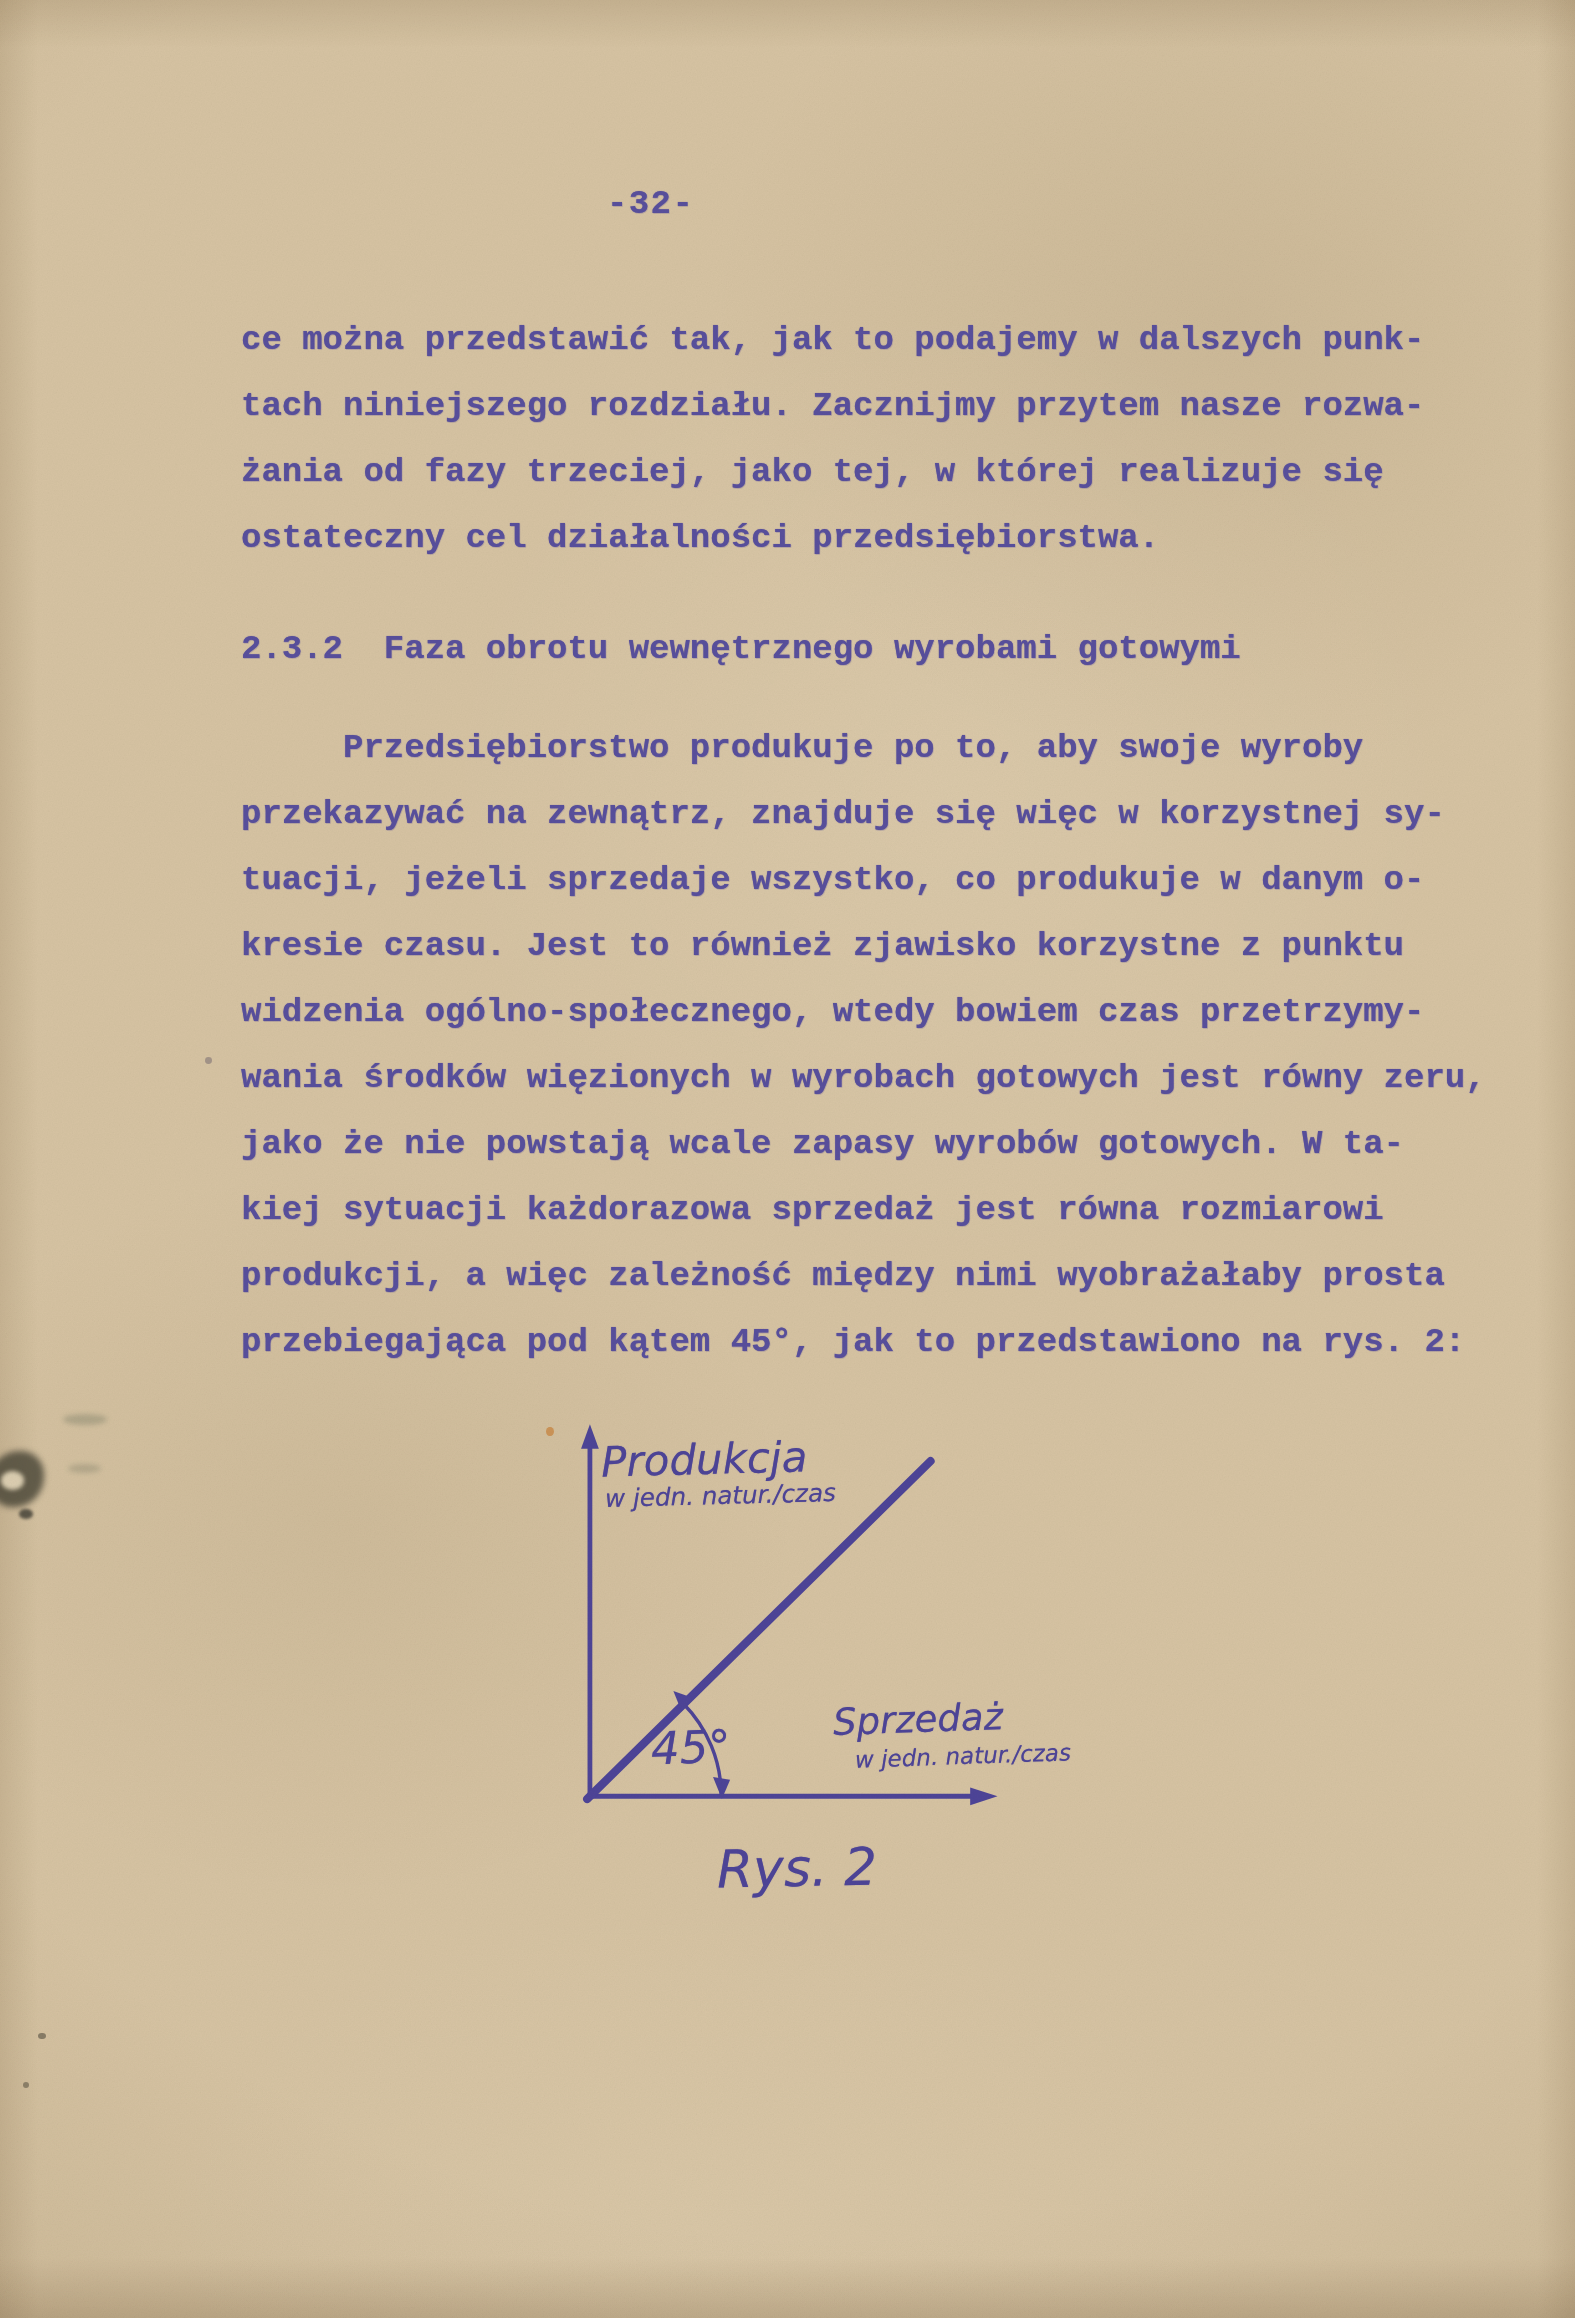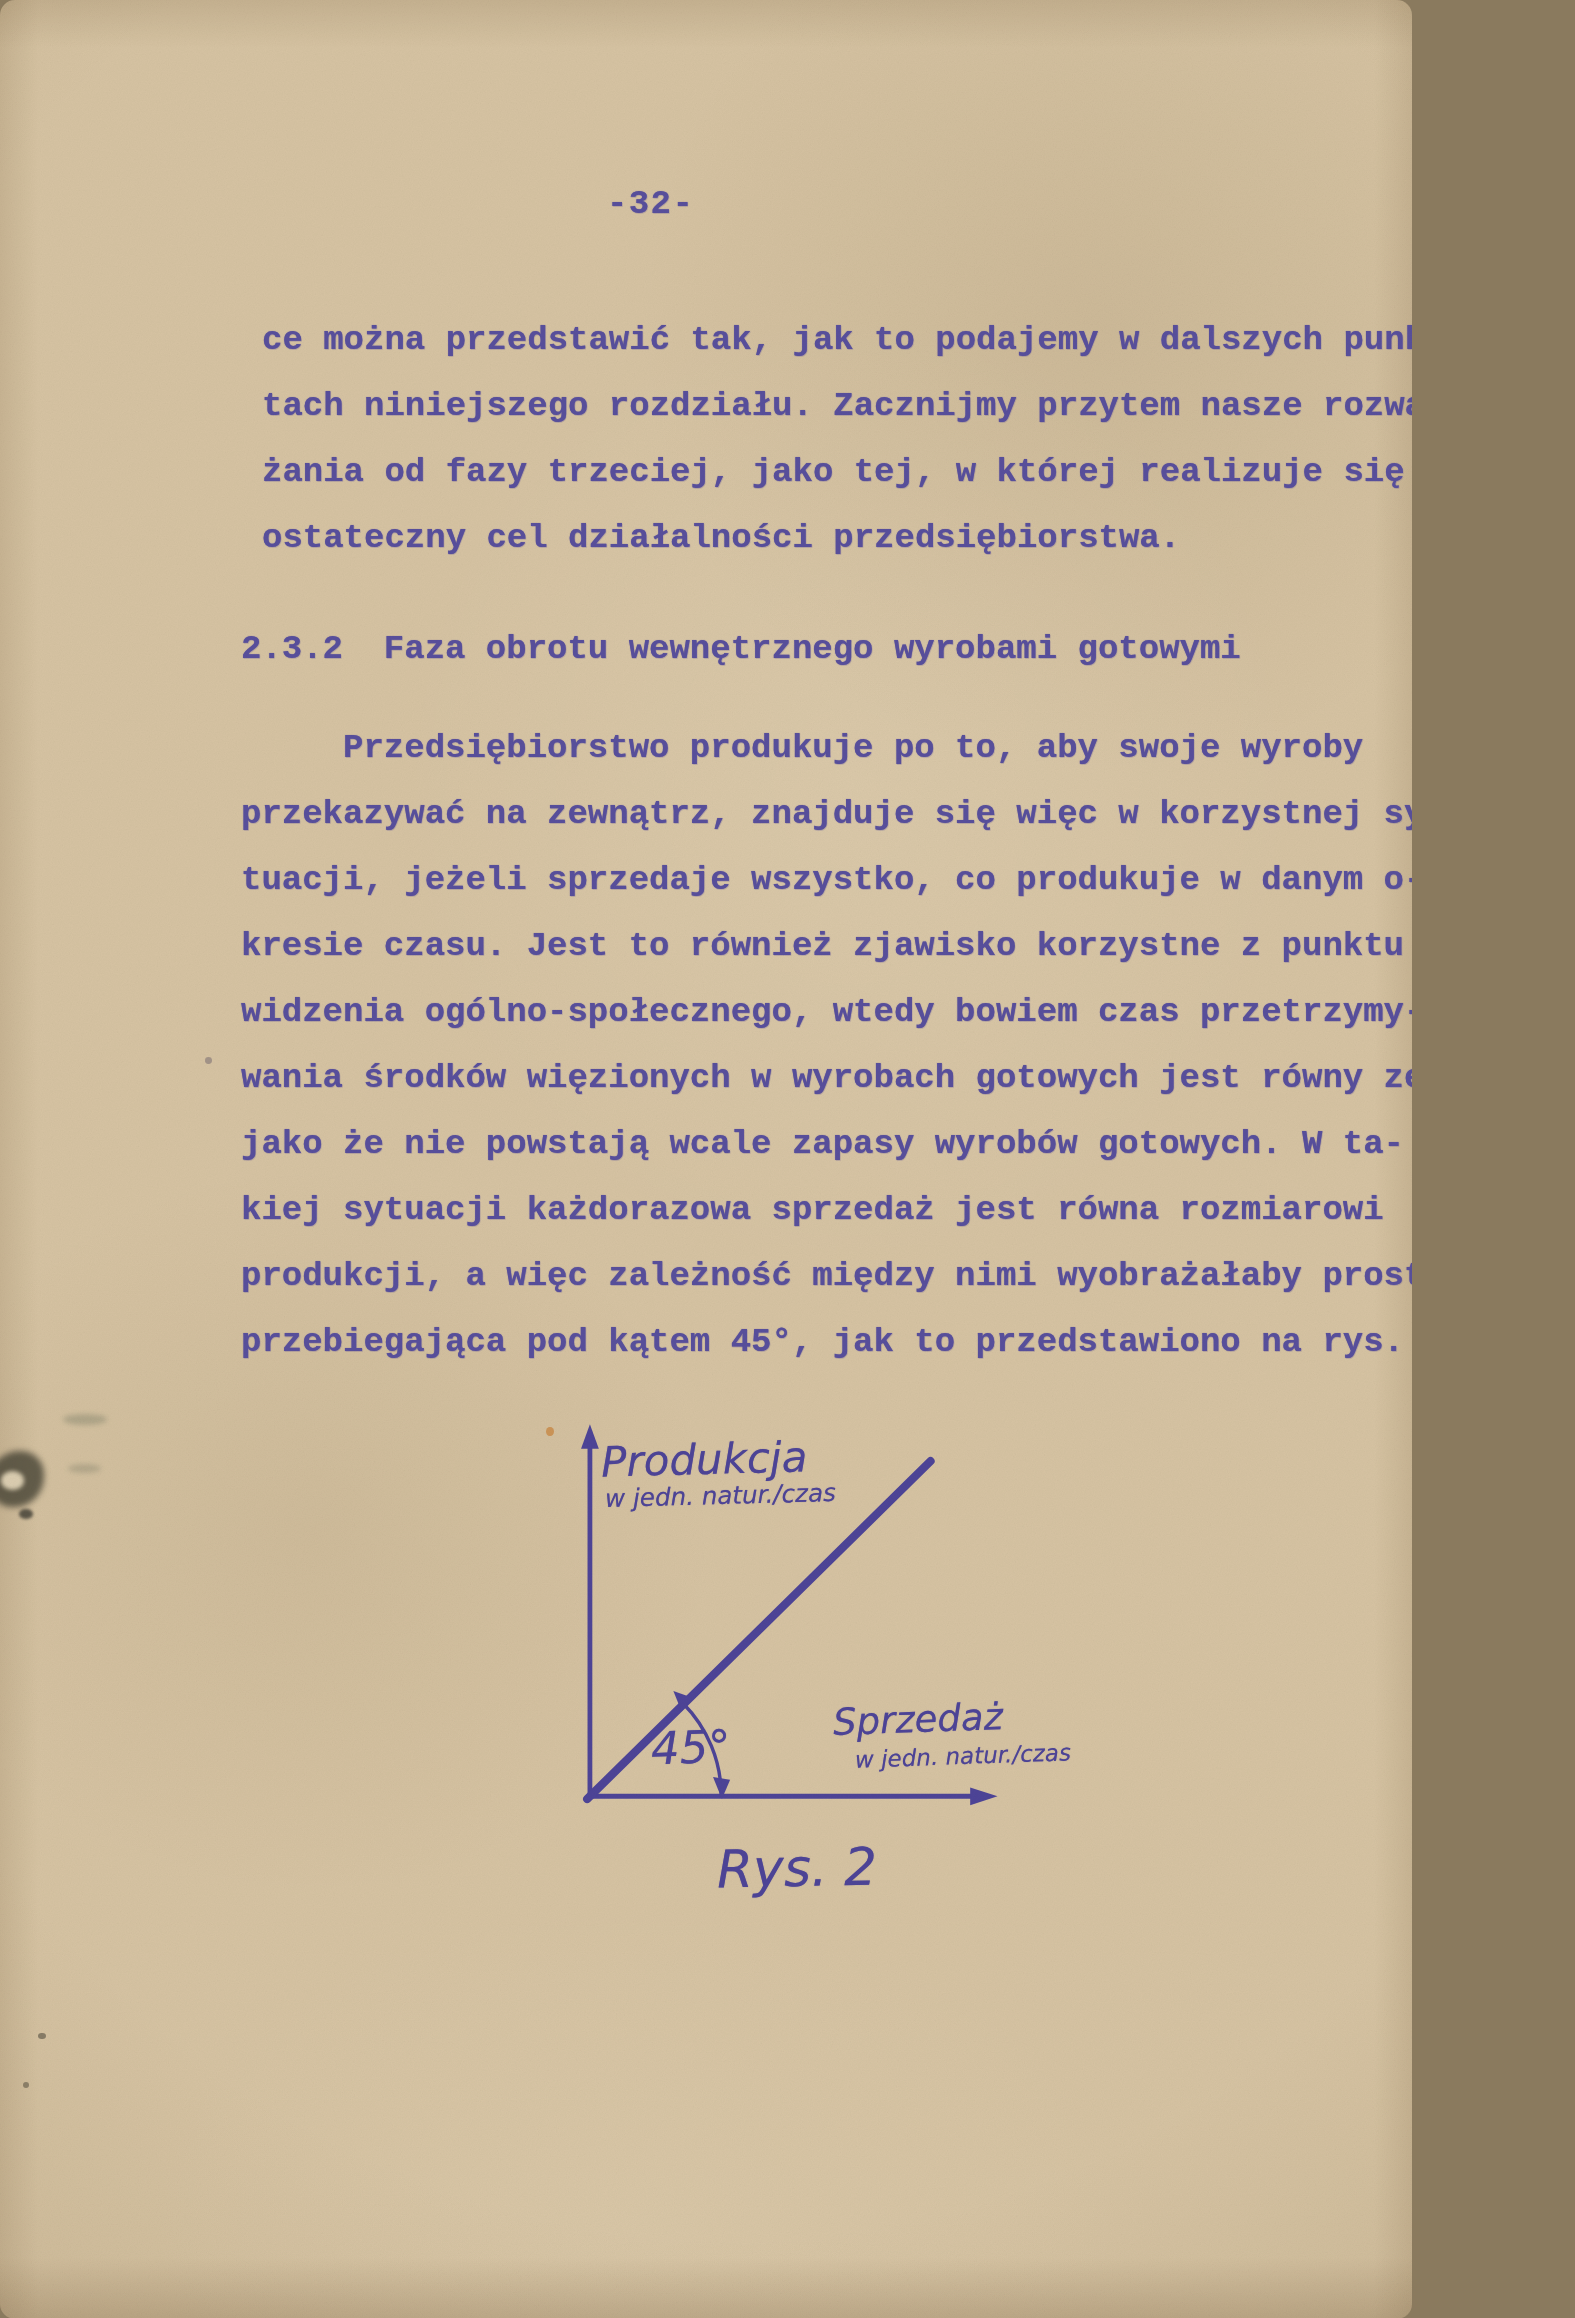--- a/index.html
+++ b/index.html
@@ -1,44 +1,43 @@
 <!DOCTYPE html>
 <html lang="pl" style="--ink: #584f9c; --figure-ink: #4d4497; --paper: #d6c3a2;font-size:11px"><head>
 <meta charset="utf-8">
 <style>
   html,body{margin:0;padding:0;background:#8a7a5e;}
   .page{
     position:relative;
-    width:1412px;height:2319px;
+    width:1575px;height:2319px;
     overflow:hidden;
     background:
       linear-gradient(to bottom, rgba(110,85,50,.16) 0px, rgba(110,85,50,0) 48px),
       linear-gradient(to top, rgba(100,75,42,.22) 0px, rgba(100,75,42,0) 62px),
       linear-gradient(to right, rgba(110,85,50,.14) 0px, rgba(110,85,50,0) 38px),
       linear-gradient(to left, rgba(110,85,50,.14) 0px, rgba(110,85,50,0) 38px),
       radial-gradient(ellipse 130% 95% at 52% 44%, rgba(0,0,0,0) 55%, rgba(112,86,50,.16) 86%, rgba(98,72,40,.30) 100%),
       radial-gradient(ellipse 46% 30% at 60% 34%, rgba(255,248,228,.10), rgba(255,248,228,0) 70%),
       radial-gradient(ellipse 40% 22% at 22% 66%, rgba(118,92,58,.08), rgba(118,92,58,0) 72%),
       radial-gradient(ellipse 44% 26% at 78% 14%, rgba(122,96,60,.10), rgba(122,96,60,0) 75%),
       radial-gradient(ellipse 50% 20% at 45% 96%, rgba(235,222,195,.12), rgba(235,222,195,0) 70%),
       var(--paper,#d6c3a2);
-    border-radius: 15px;
   }
   .grain{position:absolute;inset:0;width:100%;height:100%;mix-blend-mode:multiply;pointer-events:none;}
   .mono{
     position:absolute;
     font-family:"Liberation Mono","DejaVu Sans Mono",monospace;
     font-size:34px;line-height:66px;font-weight:bold;
     color:var(--ink,#584f9c);
     white-space:pre;
     letter-spacing:0;
     text-shadow:0 0 1px rgba(88,79,156,.75), 0.7px 0.7px 0 rgba(88,79,156,.18);
   }
   #pagenum{left:607px;top:171px;letter-spacing:1.4px;}
-  #p1{left:241px;top:307px;margin-left:21px;}
+  #p1{left:241px;top:307px;}
   #heading{left:241px;top:616px;}
   #p2{left:241px;top:715px;}
   #p3{left:228px;top:1911px;line-height:68px;}
   #figure{position:absolute;left:527px;top:1416px;width:554px;height:417px;color:var(--figure-ink,#4d4497);}
   #figure svg{position:absolute;inset:0;}
   .hand{
     position:absolute;
     font-family:"DejaVu Sans",sans-serif;
     font-style:italic;
     color:var(--figure-ink,#4d4497);

